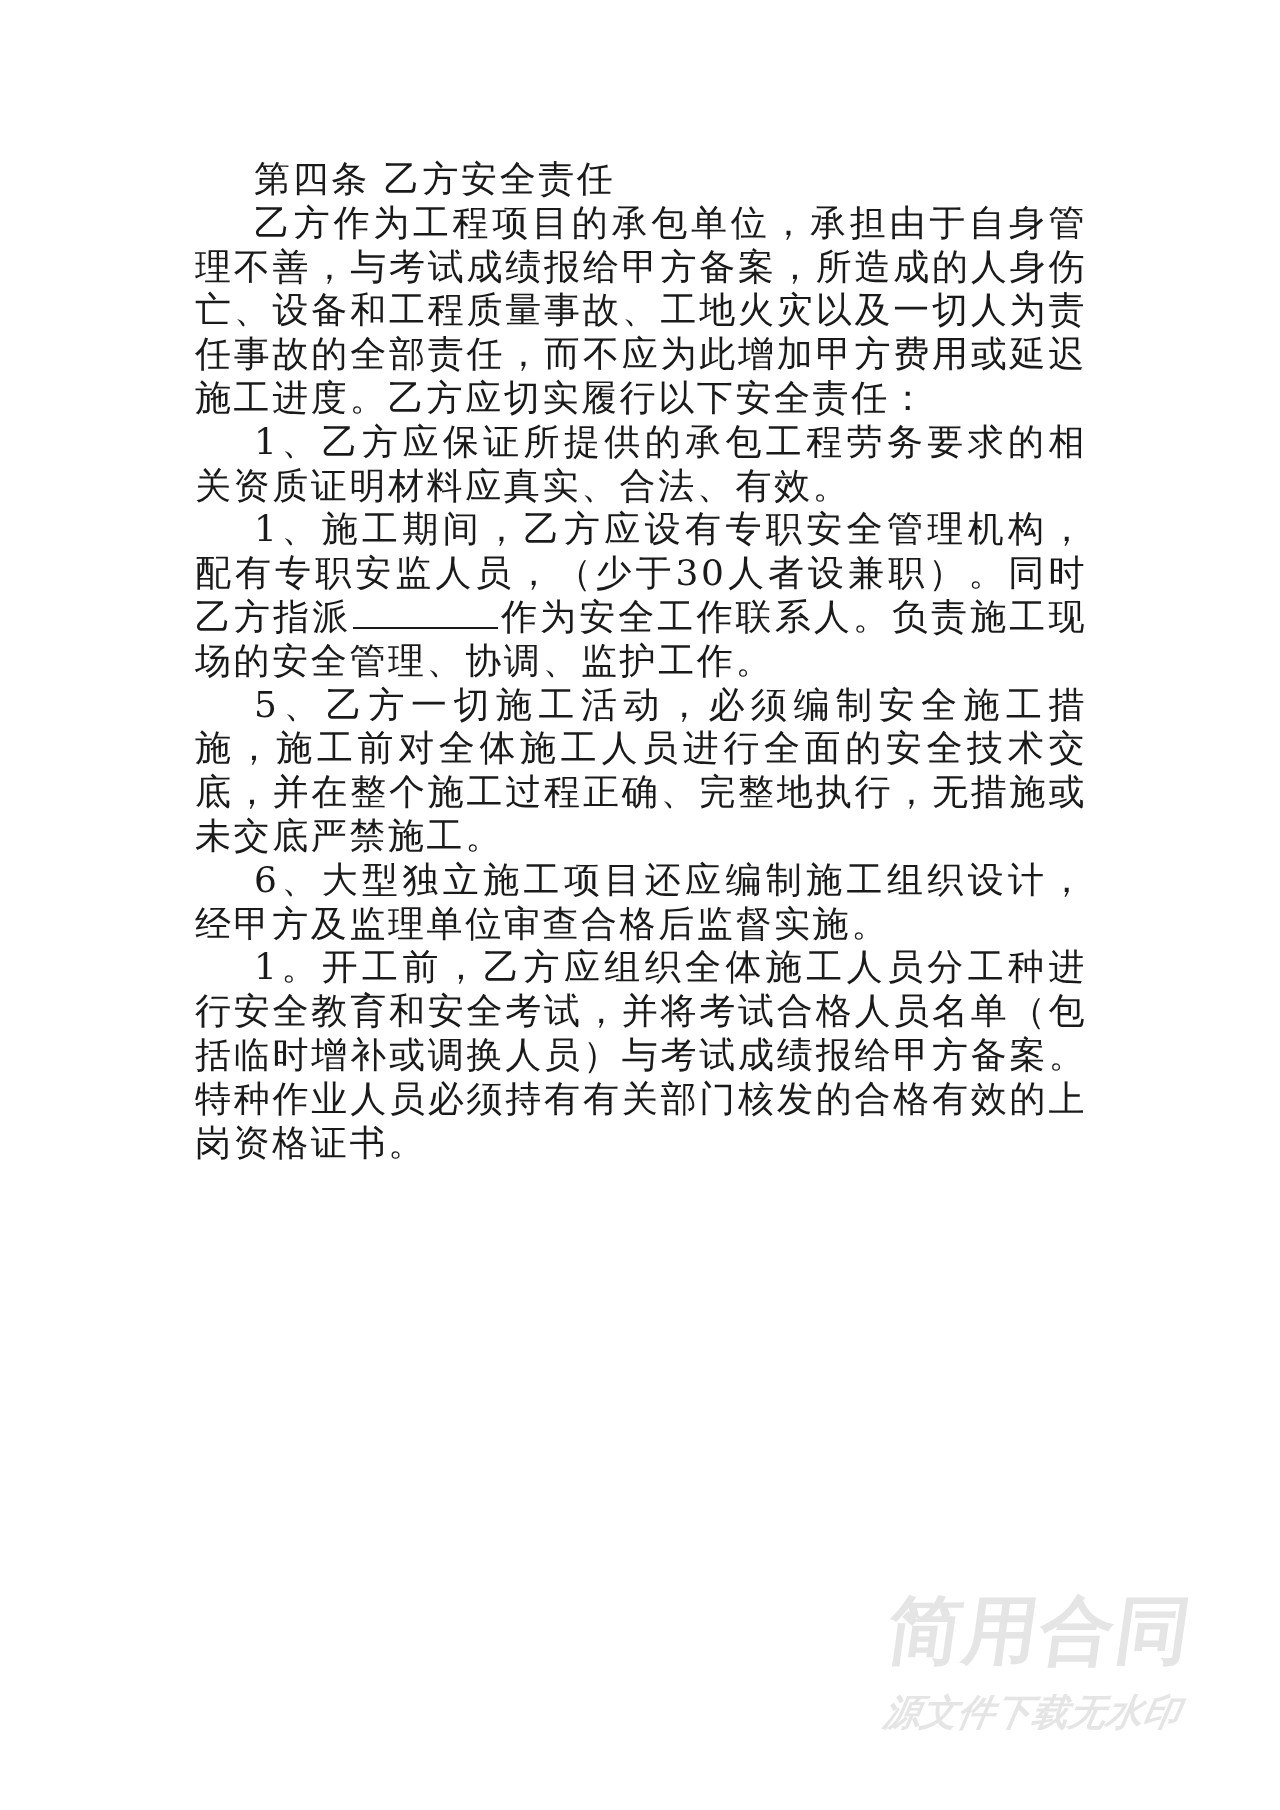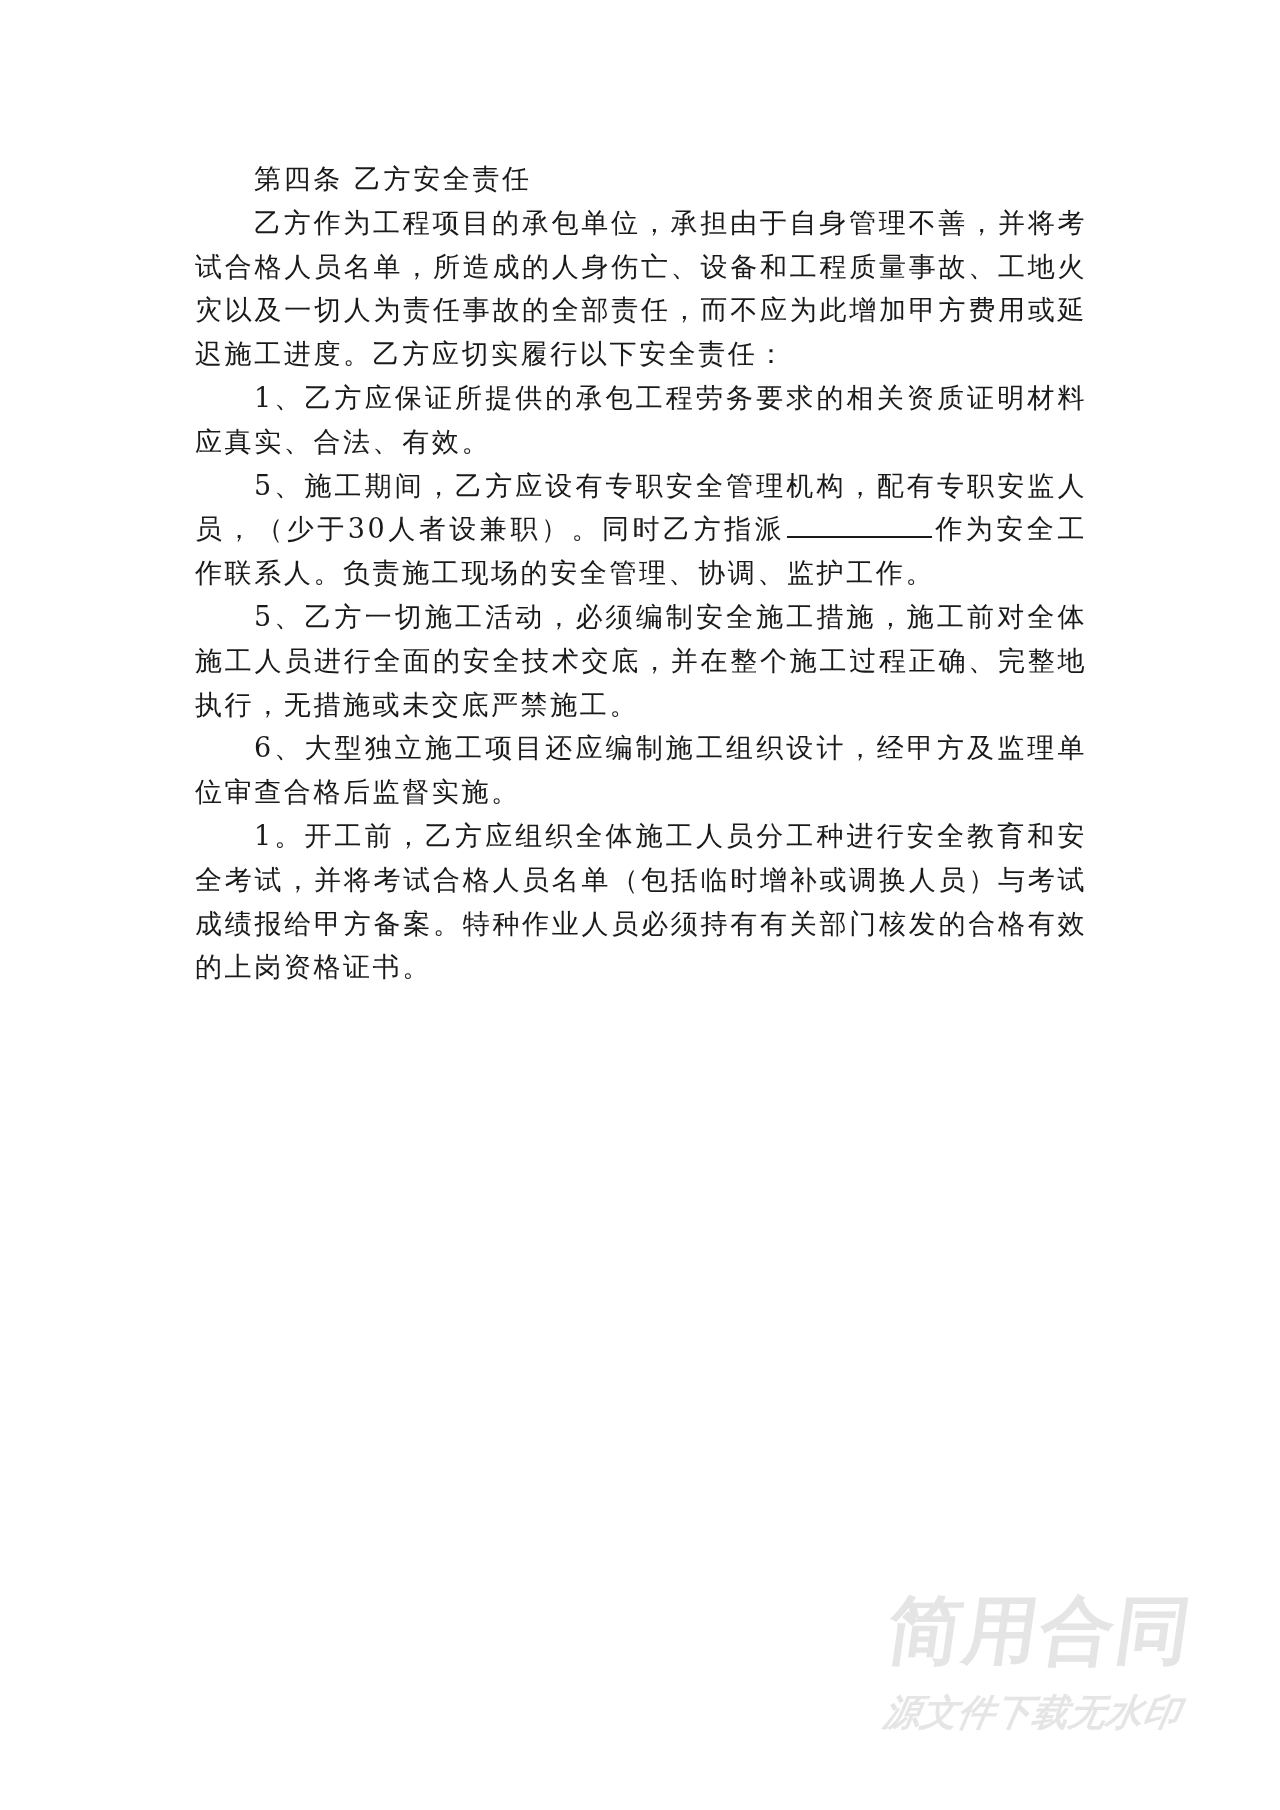--- a/index.html
+++ b/index.html
@@ -19,21 +19,21 @@
       width: 1280px;
       height: 1810px;
       background: #ffffff;
     }
     .content {
       position: absolute;
       left: 195px;
       top: 157px;
       width: 892px;
       font-family: "DejaVu Serif", "Liberation Serif", serif;
-      font-size: 27px;
+      font-size: 36px;
       line-height: 43.8px;
       letter-spacing: 2.6px;
       color: #1a1a1a;
       text-align: justify;
       text-justify: inter-character;
       word-break: break-all;
       z-index: 2;
     }
     .content p {
       margin: 0;
@@ -77,27 +77,27 @@
       transform: skewX(-10deg);
     }
   </style>
 </head>
 <body>
 
 <div class="page">
   <div class="content">
     <p class="title">第四条 乙方安全责任</p>
 
-    <p><span>乙方作为工程项目的承包单位，承担由于自身管理不善，并将考试合格人员名单，所造成的人身伤亡、设备和工程质量事故、工地火灾以及一切人为责任事故的全部责任，而不应为此增加甲方费用或延迟施工进度。乙方应切实履行以下安全责任：</span></p>
+    <p><span>乙方作为工程项目的承包单位，承担由于自身管理不善，与考试成绩报给甲方备案，所造成的人身伤亡、设备和工程质量事故、工地火灾以及一切人为责任事故的全部责任，而不应为此增加甲方费用或延迟施工进度。乙方应切实履行以下安全责任：</span></p>
 
     <p><span>1、乙方应保证所提供的承包工程劳务要求的相关资质证明材料应真实、合法、有效。</span></p>
 
 
 
-    <p><span>5、施工期间，乙方应设有专职安全管理机构，配有专职安监人员，（少于30人者设兼职）。同时乙方指派</span><span class="blank"></span><span>作为安全工作联系人。负责施工现场的安全管理、协调、监护工作。</span></p>
+    <p><span>1、施工期间，乙方应设有专职安全管理机构，配有专职安监人员，（少于30人者设兼职）。同时乙方指派</span><span class="blank"></span><span>作为安全工作联系人。负责施工现场的安全管理、协调、监护工作。</span></p>
 
     <p><span>5、乙方一切施工活动，必须编制安全施工措施，施工前对全体施工人员进行全面的安全技术交底，并在整个施工过程正确、完整地执行，无措施或未交底严禁施工。</span></p>
 
 
     <p><span>6、大型独立施工项目还应编制施工组织设计，经甲方及监理单位审查合格后监督实施。</span></p>
 
 
     <p><span>1。开工前，乙方应组织全体施工人员分工种进行安全教育和安全考试，并将考试合格人员名单（包括临时增补或调换人员）与考试成绩报给甲方备案。特种作业人员必须持有有关部门核发的合格有效的上岗资格证书。</span></p>
 
   </div>

